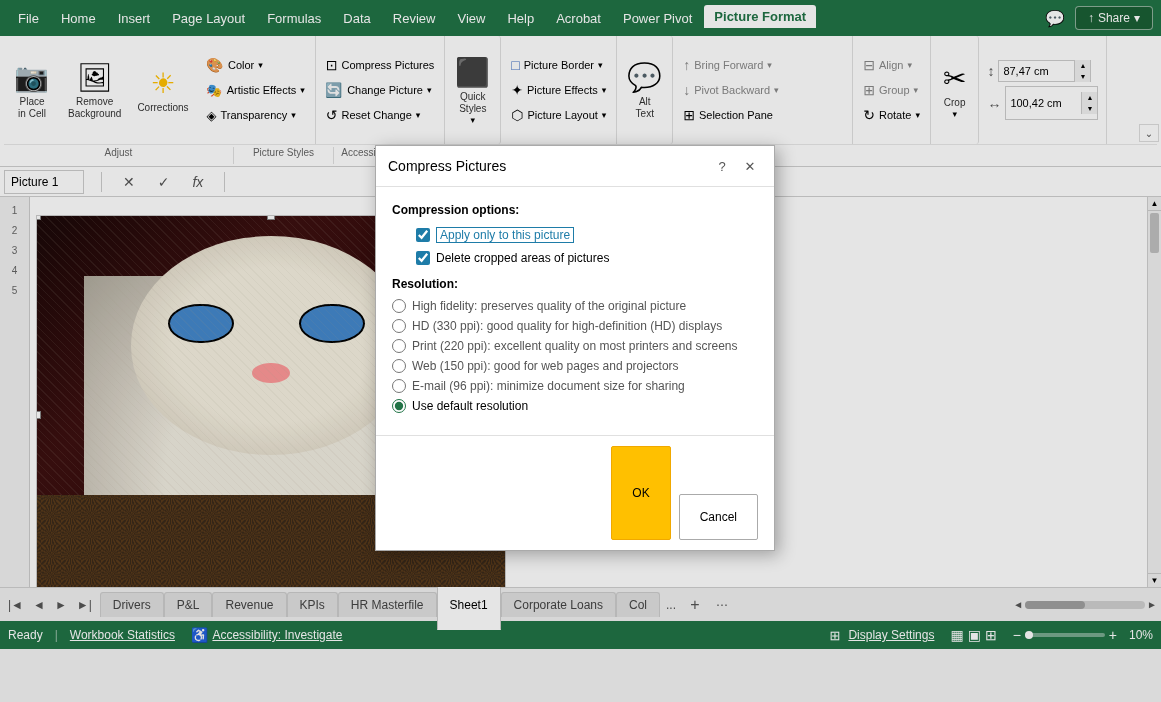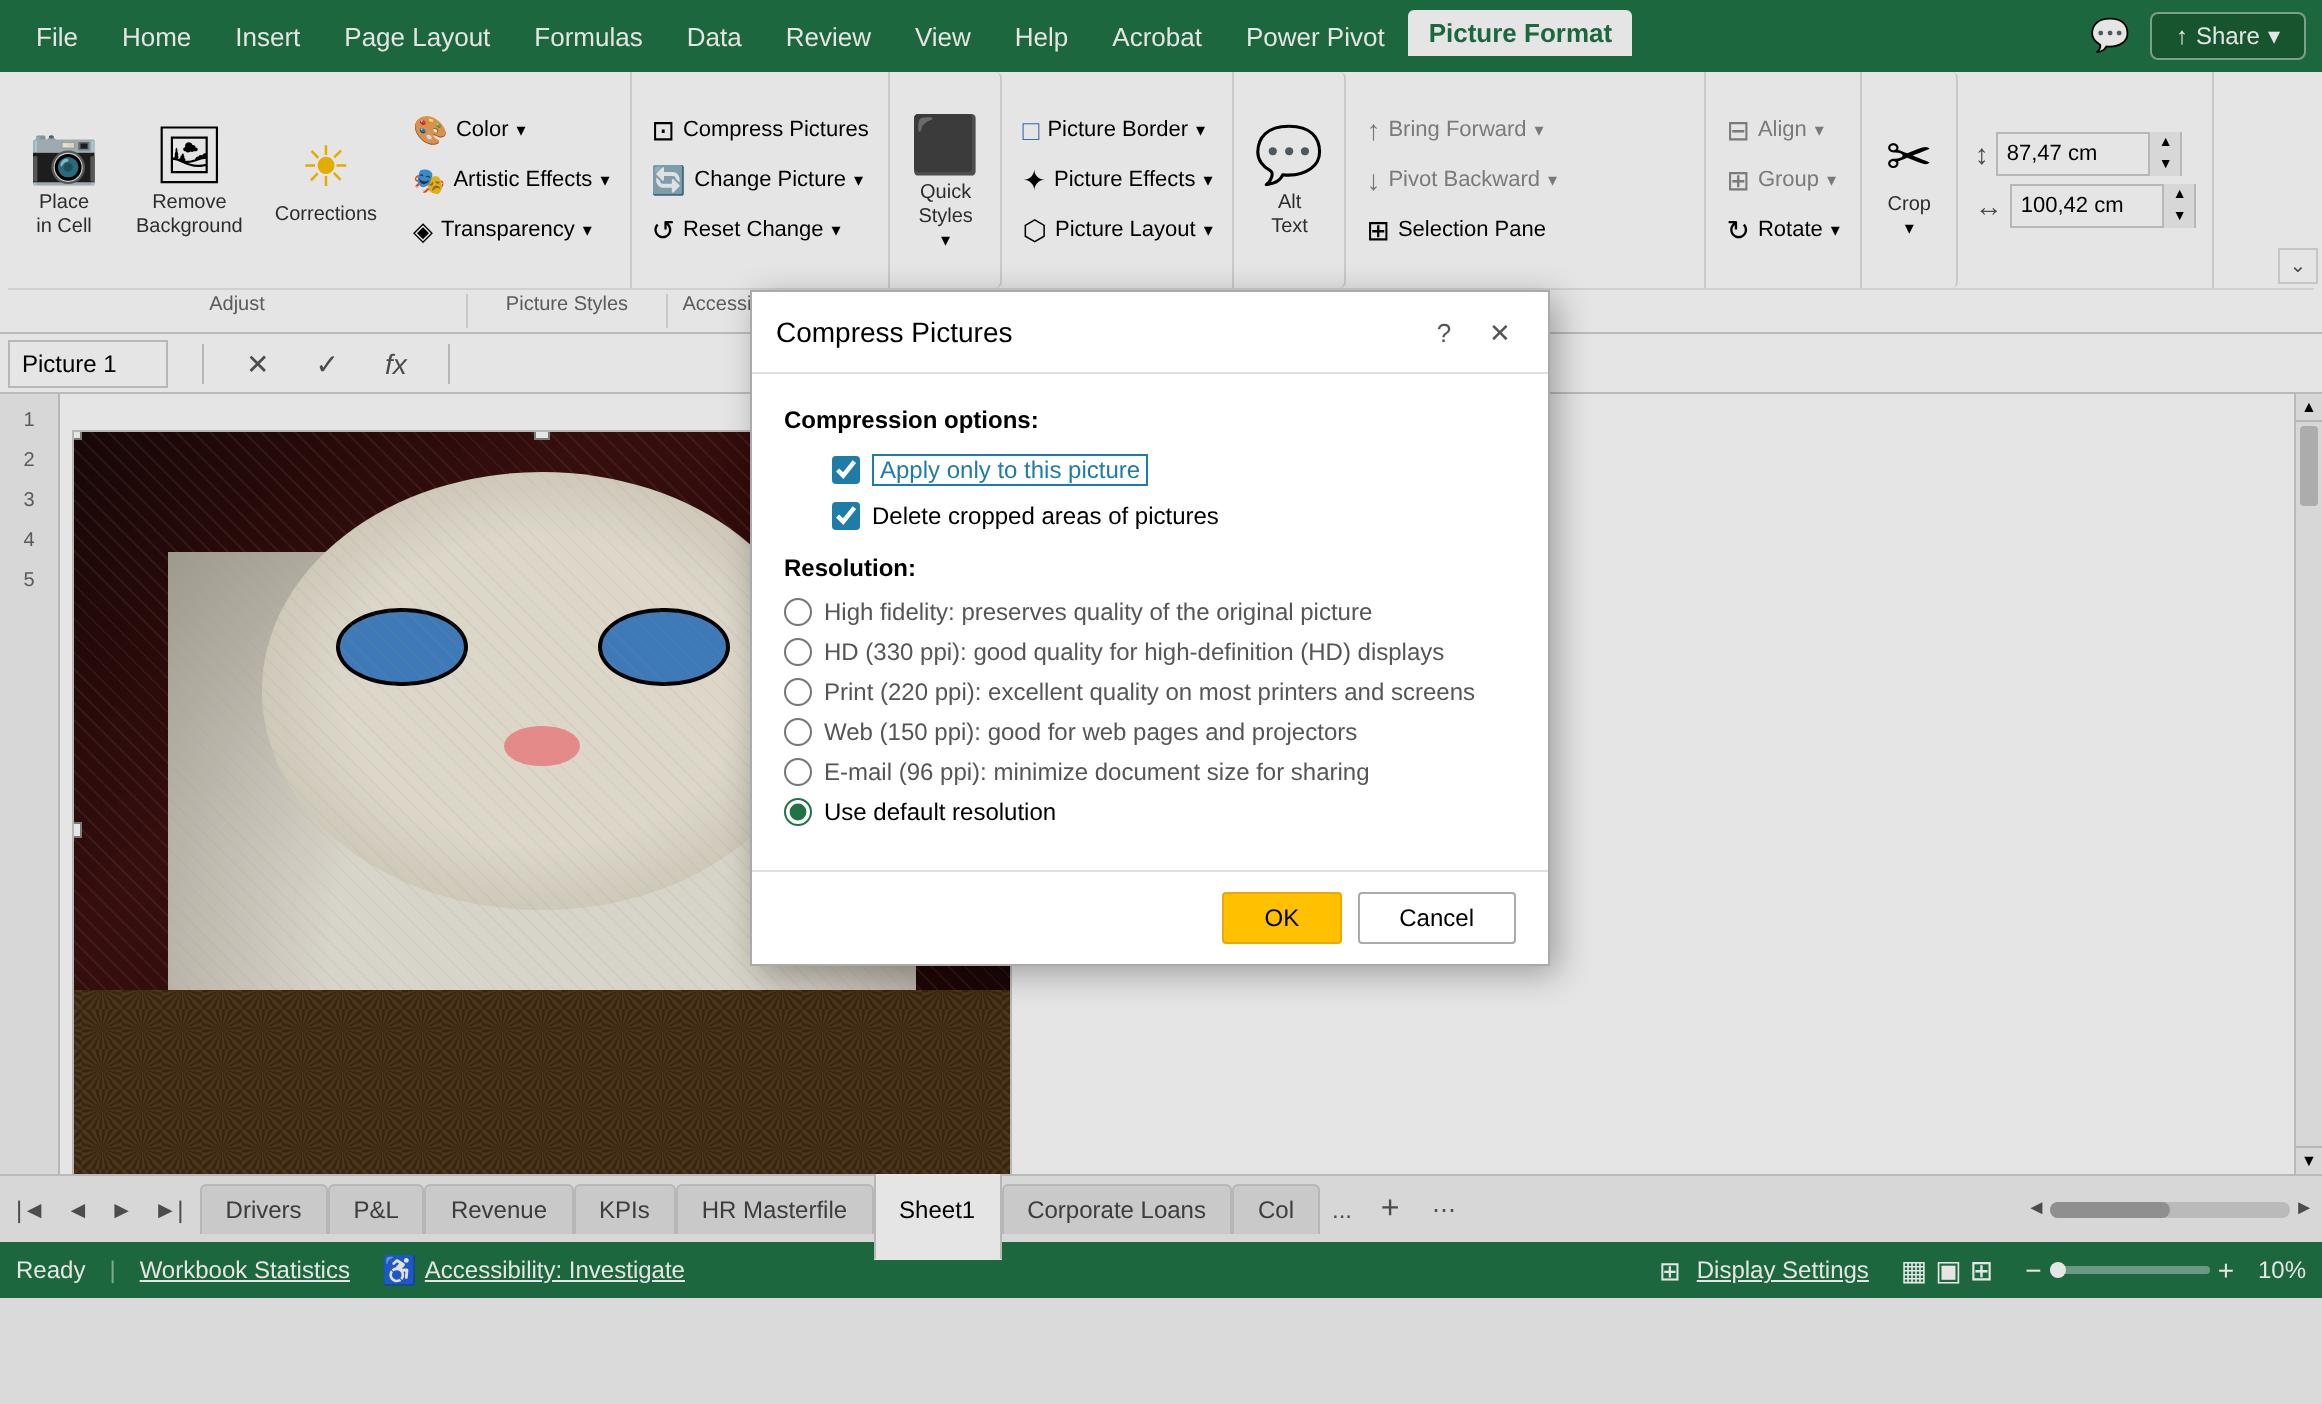--- a/index.html
+++ b/index.html
@@ -17,21 +17,21 @@
     .checkbox-row { display: flex; align-items: center; gap: 6px; margin-bottom: 8px; font-size: 12px; cursor: pointer; margin-left: 24px; }
     .checkbox-row input[type="checkbox"] { accent-color: #1e7ca8; width: 14px; height: 14px; }
     .radio-section { margin-top: 12px; }
     .radio-section .section-label { margin-bottom: 8px; }
     .radio-row { display: flex; align-items: center; gap: 6px; margin-bottom: 6px; font-size: 12px; cursor: pointer; color: #555; }
     .radio-row input[type="radio"] { accent-color: #217346; width: 14px; height: 14px; }
     .radio-row.selected { color: #000; }
     .radio-row.selected input[type="radio"] { accent-color: #217346; }
     .dialog-footer { padding: 10px 16px; display: flex; justify-content: flex-end; gap: 8px; border-top: 1px solid #e0e0e0; }
     .btn-ok { background: #ffc000; border: 1px solid #f0a800; padding: 5px 20px; cursor: pointer; font-size: 12px; font-weight: 500; border-radius: 2px; }
-    .btn-cancel { background: white; border: 1px solid #aaa; padding: 5px 20px; cursor: pointer; font-size: 12px; border-radius: 2px; }
+    .btn-cancel { background: white; border: 1px solid #aaa; padding: 15px 20px; cursor: pointer; font-size: 12px; border-radius: 2px; margin-top: 48px; }
   </style>
 </head>
 <body>
 
 <div style="background: #217346; display: flex; align-items: center; height: 36px; padding: 0 8px; gap: 2px;">
   <span class="menu-item">File</span>
   <span class="menu-item">Home</span>
   <span class="menu-item">Insert</span>
   <span class="menu-item">Page Layout</span>
   <span class="menu-item">Formulas</span>
@@ -184,21 +184,21 @@
         <div style="display: flex; align-items: center; border: 1px solid #ccc; height: 22px;">
           <input type="text" value="87,47 cm" style="width: 75px; border: none; outline: none; padding: 0px 4px; font-size: 11px;">
           <div style="display: flex; flex-direction: column; width: 16px;">
             <div style="height: 11px; display: flex; align-items: center; justify-content: center; cursor: pointer; font-size: 7px; background: #f0f0f0; border-left: 1px solid #ccc;">▲</div>
             <div style="height: 11px; display: flex; align-items: center; justify-content: center; cursor: pointer; font-size: 7px; background: #f0f0f0; border-left: 1px solid #ccc;">▼</div>
           </div>
         </div>
       </div>
       <div style="display: flex; align-items: center; gap: 4px;">
         <span style="font-size: 14px; color: #555;">↔</span>
-        <div style="display: flex; align-items: center; border: 1px solid #ccc; height: 22px;">
+        <div style="display: flex; align-items: center; border: 1px solid #ccc; height: 34px;">
           <input type="text" value="100,42 cm" style="width: 75px; border: none; outline: none; padding: 0px 4px; font-size: 11px;">
           <div style="display: flex; flex-direction: column; width: 16px;">
             <div style="height: 11px; display: flex; align-items: center; justify-content: center; cursor: pointer; font-size: 7px; background: #f0f0f0; border-left: 1px solid #ccc;">▲</div>
             <div style="height: 11px; display: flex; align-items: center; justify-content: center; cursor: pointer; font-size: 7px; background: #f0f0f0; border-left: 1px solid #ccc;">▼</div>
           </div>
         </div>
       </div>
     </div>
 
     <div style="position: absolute; right: 2px; bottom: 24px; width: 20px; height: 18px; display: flex; align-items: center; justify-content: center; cursor: pointer; color: #555; font-size: 10px; border: 1px solid #ddd; background: white;">⌄</div>

